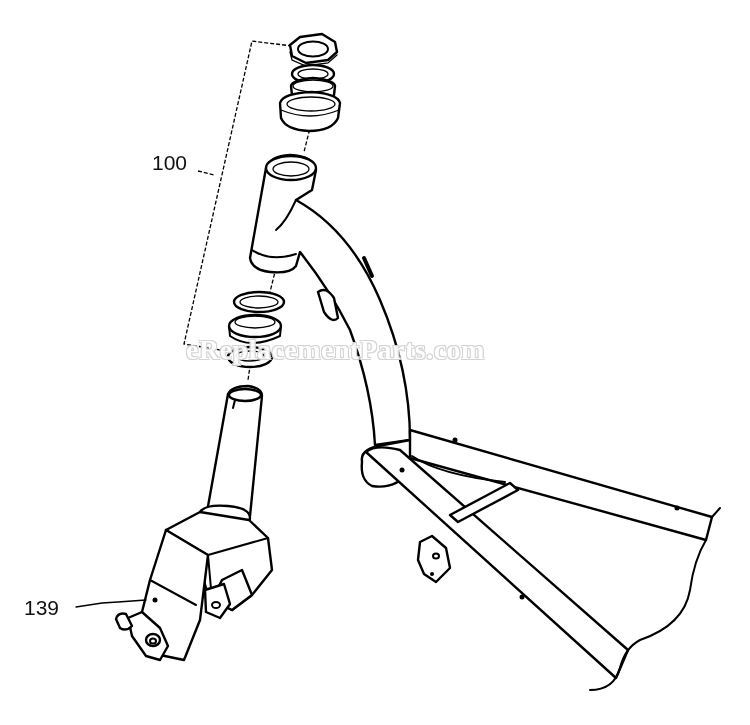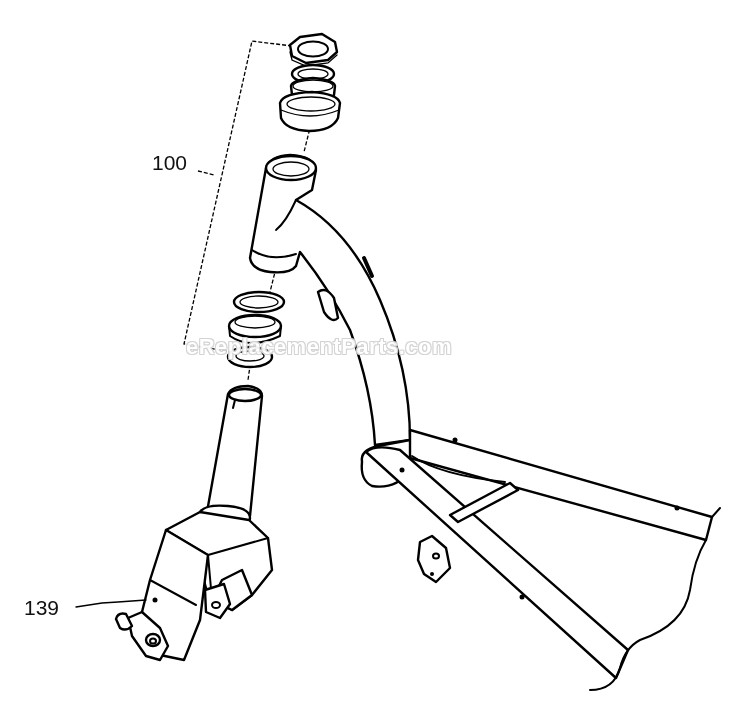--- a/index.html
+++ b/index.html
@@ -6,21 +6,21 @@
     body { width: 750px; height: 725px; overflow: hidden; position: relative; font-family: "Liberation Sans", sans-serif; }
     #diagram { position: absolute; left: 0; top: 0; width: 750px; height: 725px; }
     .callout-label {
       position: absolute; font-family: "Liberation Sans", sans-serif;
       font-size: 21px; color: #111; letter-spacing: 0px; line-height: 1;
     }
     #label-100 { left: 152px; top: 152px; }
     #label-101 { left: 24px; top: 597px; }
     #watermark {
       position: absolute; left: 186px; top: 334px;
-      font-family: Liberation Sans, sans-serif; font-size: 22px; font-weight: bold;
+      font-family: Liberation Serif, serif; font-size: 28px; font-weight: bold;
       color: #ffffff; letter-spacing: 0.5px;
       text-shadow: 0 0 1px #c8c8c8, 0 0 1px #c8c8c8, 1px 1px 0 #d4d4d4, -1px -1px 0 #d4d4d4, 1px -1px 0 #d4d4d4, -1px 1px 0 #d4d4d4;
       opacity: 0.95; pointer-events: none;
     }
     svg .part { fill: #fff; stroke: #000; stroke-width: 2.4; stroke-linejoin: round; stroke-linecap: round; }
     svg .thick { fill: none; stroke: #000; stroke-width: 4; stroke-linecap: round; }
     svg .line { fill: none; stroke: #000; stroke-width: 2; stroke-linecap: round; stroke-linejoin: round; }
     svg .thin { fill: none; stroke: #000; stroke-width: 1.3; stroke-linecap: round; }
     svg .dash { fill: none; stroke: #000; stroke-width: 1.3; stroke-dasharray: 4 2; }
     svg .dot { fill: #000; }

